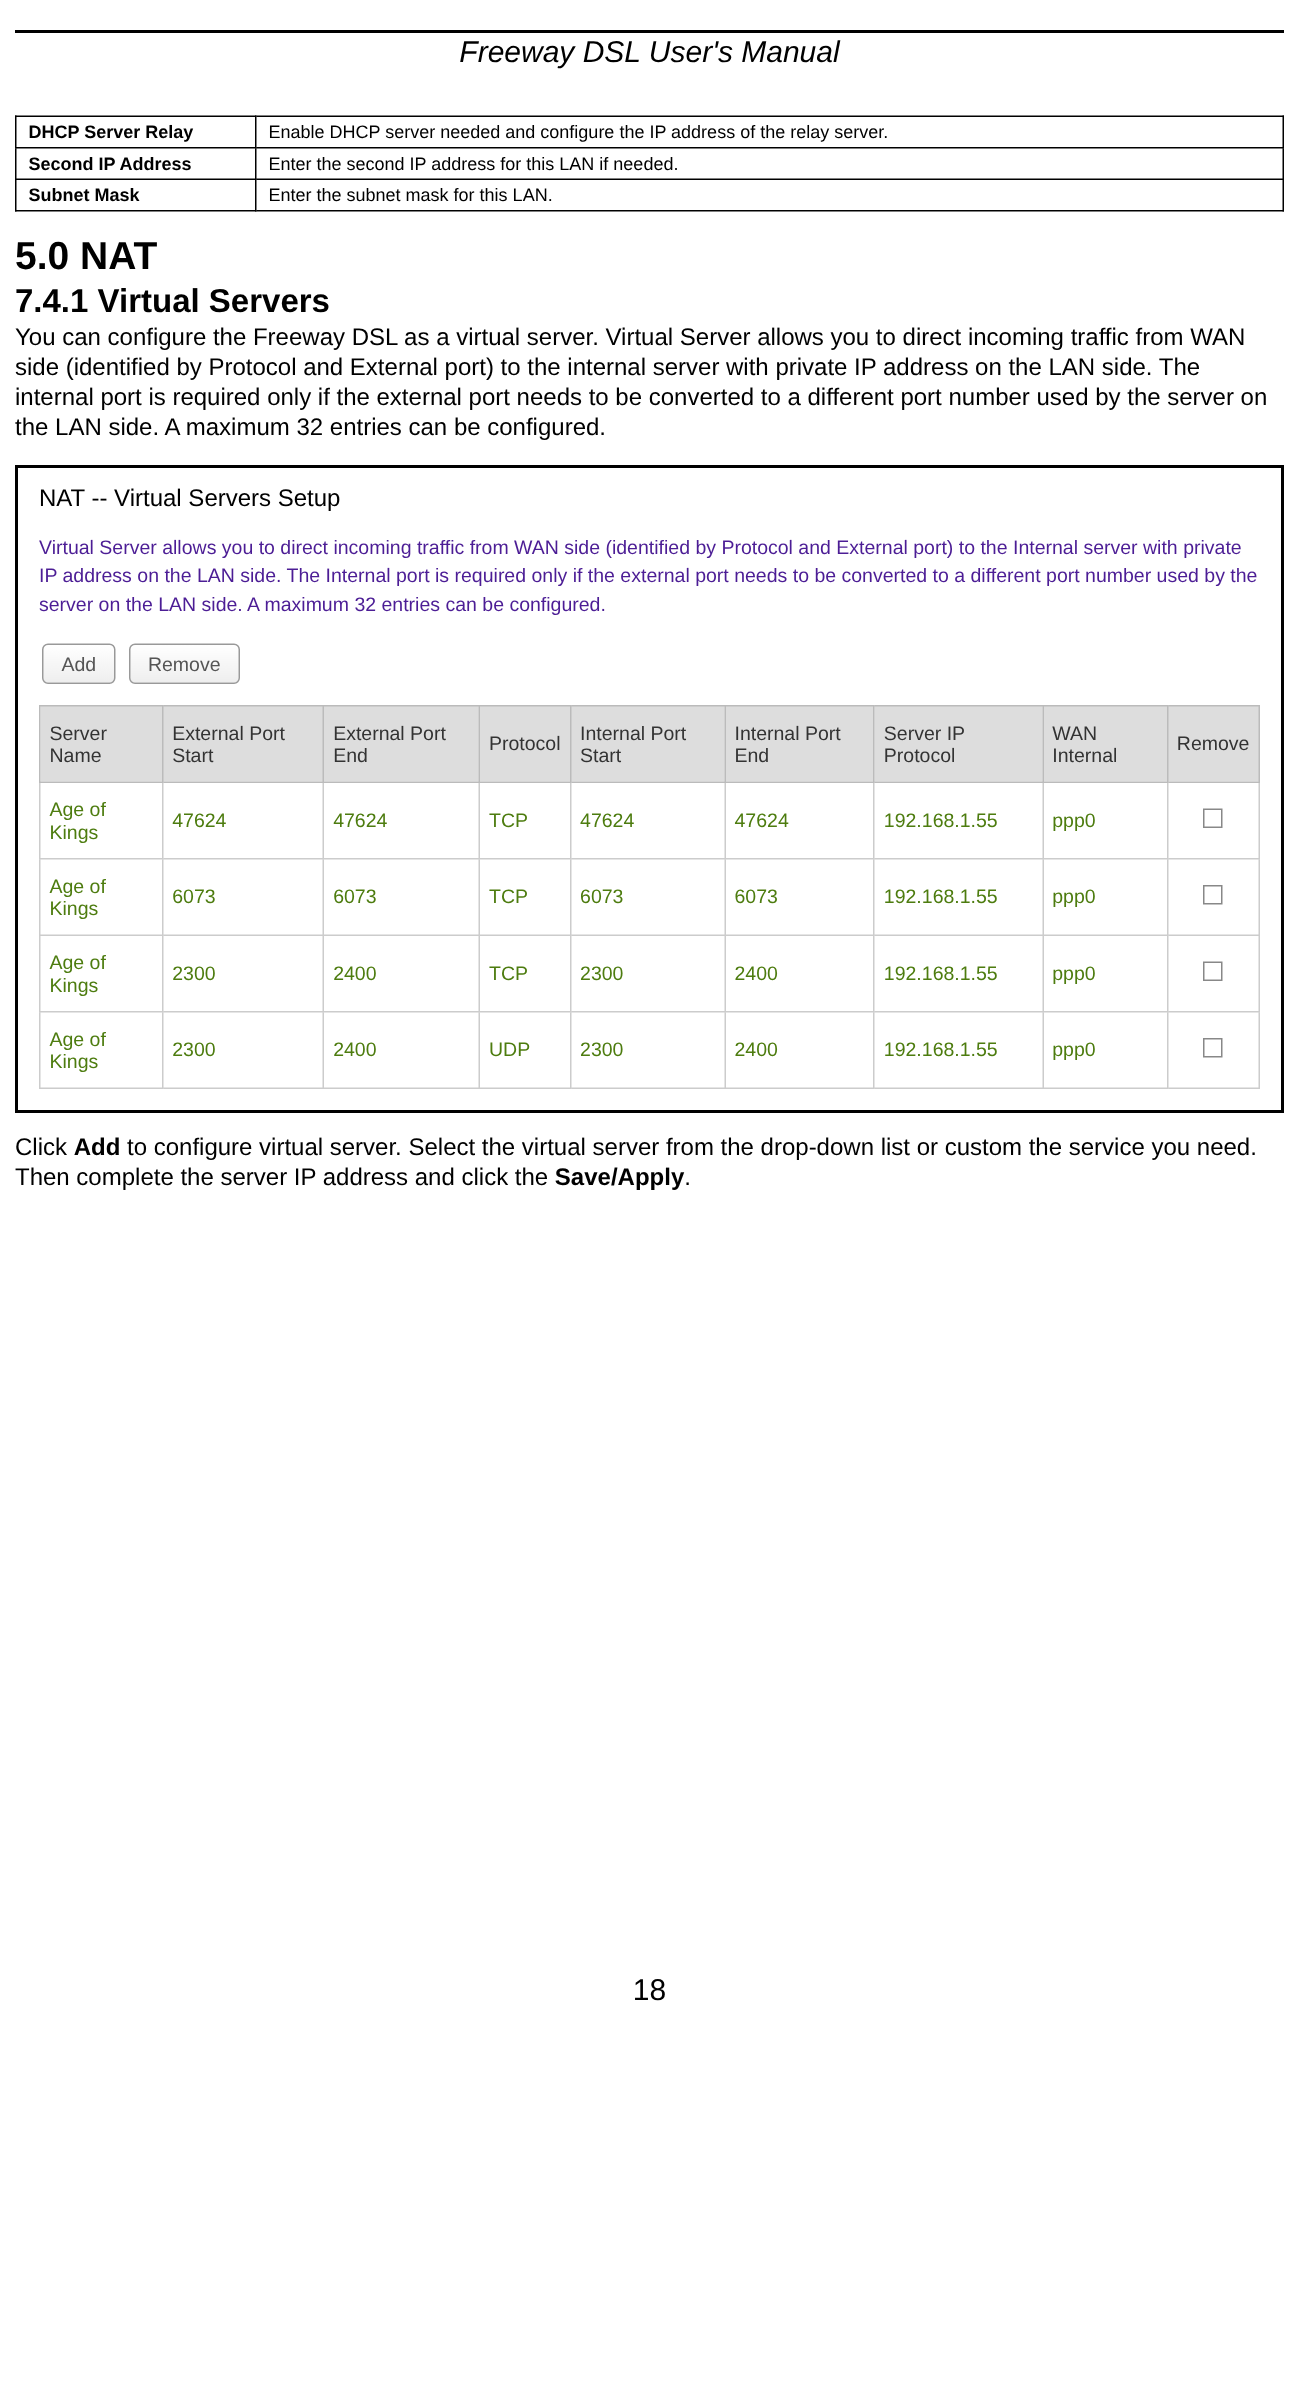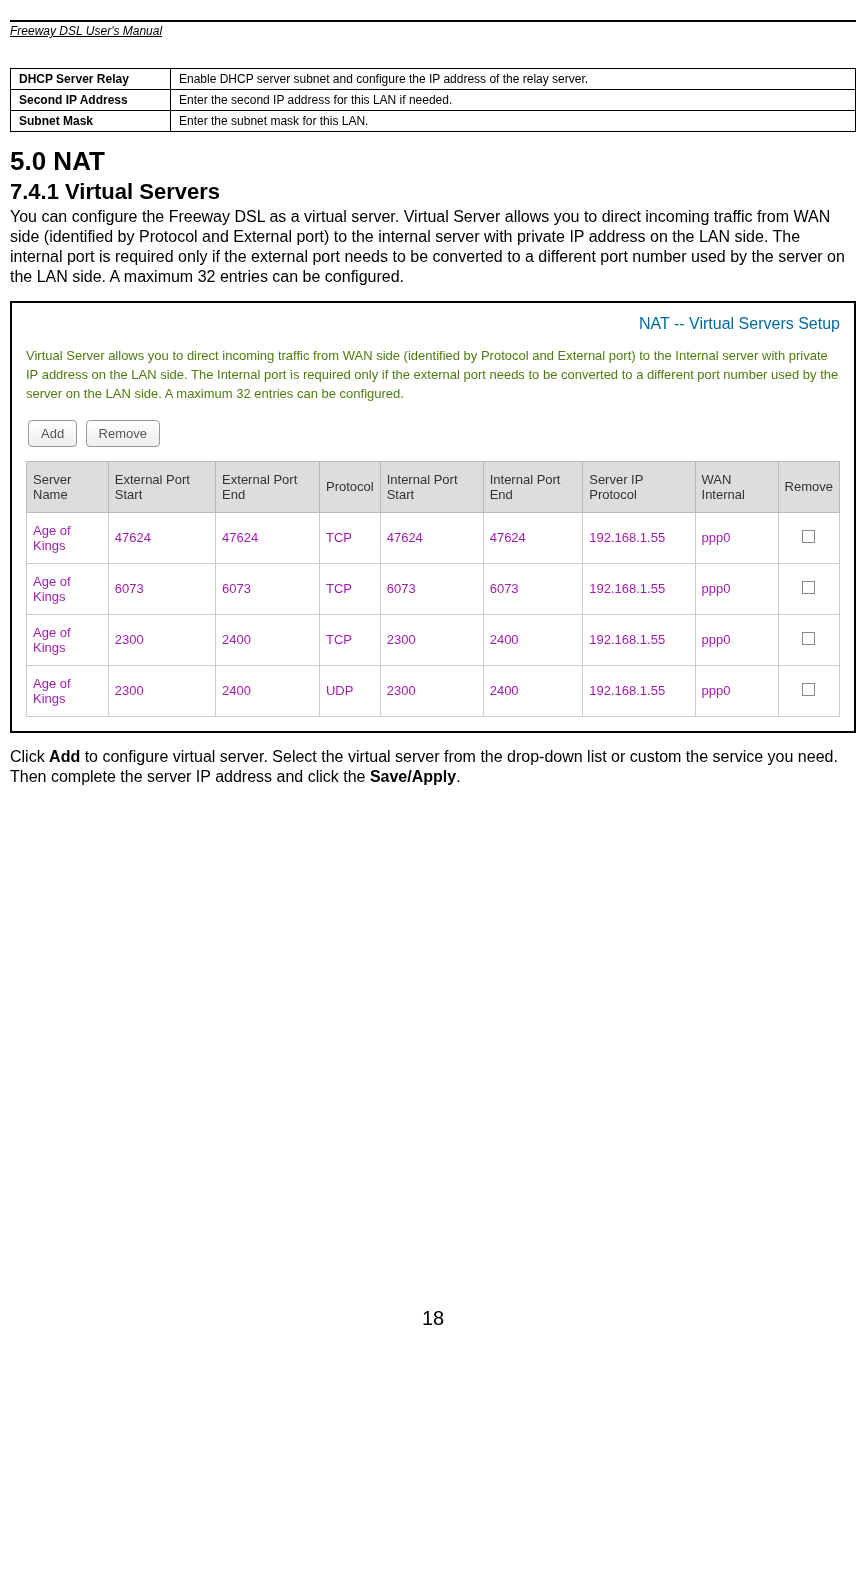--- a/index.html
+++ b/index.html
@@ -10,25 +10,24 @@
       background: #fff;
       width: 866px;
       margin: 0 auto;
       padding: 20px 10px 0 10px;
     }
     .header-line {
       border-top: 2px solid #000;
       margin-bottom: 2px;
     }
     .header-text {
-      text-align: left;
+      text-align: center;
       font-style: italic;
-      font-size: 12px;
+      font-size: 20px;
       margin-bottom: 30px;
-      text-decoration: underline;
     }
     .def-table {
       border-collapse: collapse;
       width: 100%;
       margin-bottom: 14px;
     }
     .def-table td {
       border: 1px solid #000;
       padding: 3px 8px;
       vertical-align: top;
@@ -56,28 +55,27 @@
     }
     .screenshot-box {
       border: 2px solid #000;
       padding: 12px 14px 14px 14px;
       background: #fff;
       margin-bottom: 14px;
     }
     .ss-title {
       font-family: Verdana, Geneva, sans-serif;
       font-size: 16px;
-      color: #0369a1;
-      margin-bottom: 14px;
-      text-align: right;
+      color: #000000;
+      margin-bottom: 14px;
     }
     .ss-para {
       font-family: Verdana, Geneva, sans-serif;
       font-size: 13px;
-      color: #4d7c0f;
+      color: #4c1d95;
       line-height: 1.45;
       margin-bottom: 16px;
     }
     .ss-buttons {
       text-align: left;
       margin-bottom: 14px;
     }
     .ss-btn {
       display: inline-block;
       border: 1px solid #999;
@@ -102,21 +100,21 @@
       background: #ddd;
       border: 1px solid #bbb;
       padding: 10px 6px;
       text-align: left;
       font-weight: normal;
       color: #333;
     }
     .ss-table td {
       border: 1px solid #ccc;
       padding: 10px 6px;
-      color: #a21caf;
+      color: #4d7c0f;
     }
     .ss-table td.chk {
       text-align: center;
     }
     .chk-box {
       display: inline-block;
       width: 13px;
       height: 13px;
       border: 1px solid #888;
       background: #fff;
@@ -135,21 +133,21 @@
 </head>
 <body>
 
 <div class="header-line"></div>
 <div class="header-text">Freeway DSL User's Manual</div>
 
 <table class="def-table">
   <tbody>
       <tr>
     <td class="label">DHCP Server Relay</td>
-    <td>Enable DHCP server subnet and configure the IP address of the relay server.</td>
+    <td>Enable DHCP server needed and configure the IP address of the relay server.</td>
   </tr>
   <tr>
     <td class="label">Second IP Address</td>
     <td>Enter the second IP address for this LAN if needed.</td>
   </tr>
   <tr>
     <td class="label">Subnet Mask</td>
     <td>Enter the subnet mask for this LAN.</td>
   </tr>
 </tbody>

